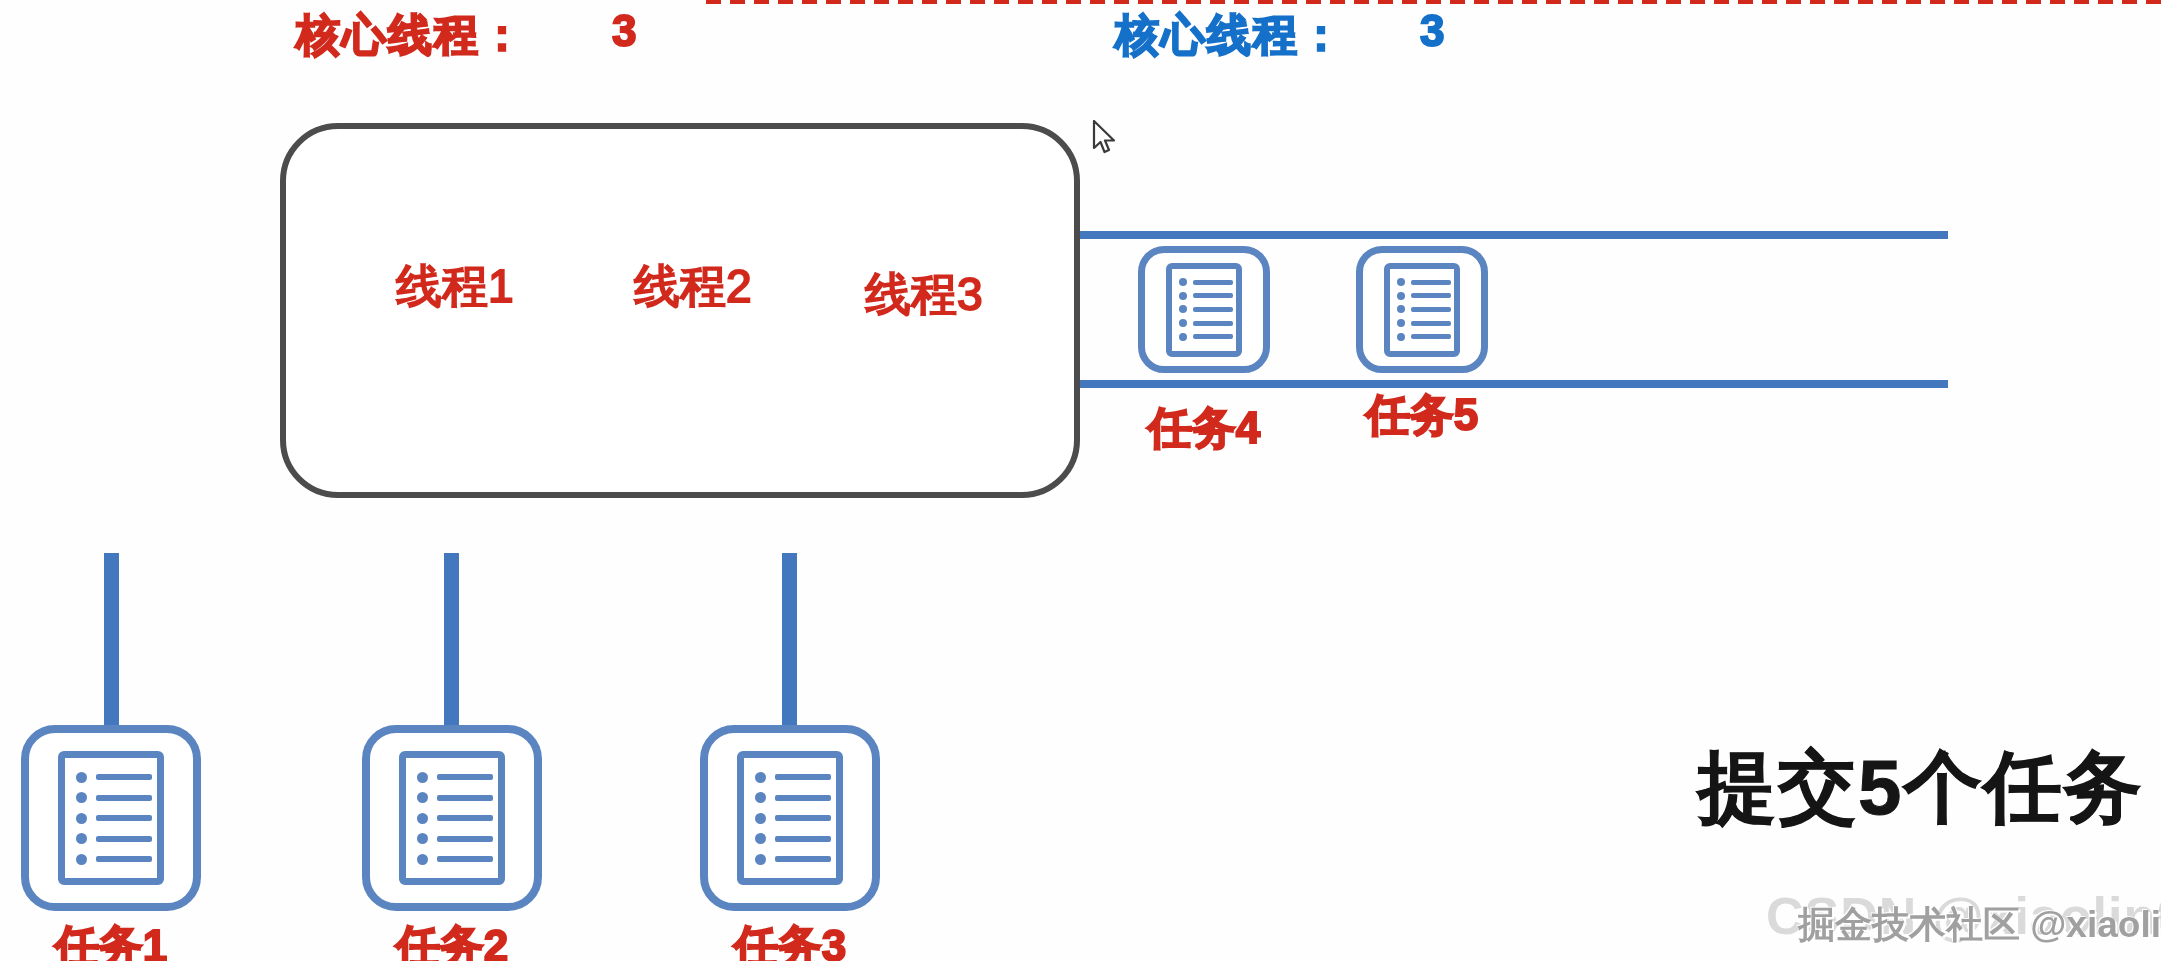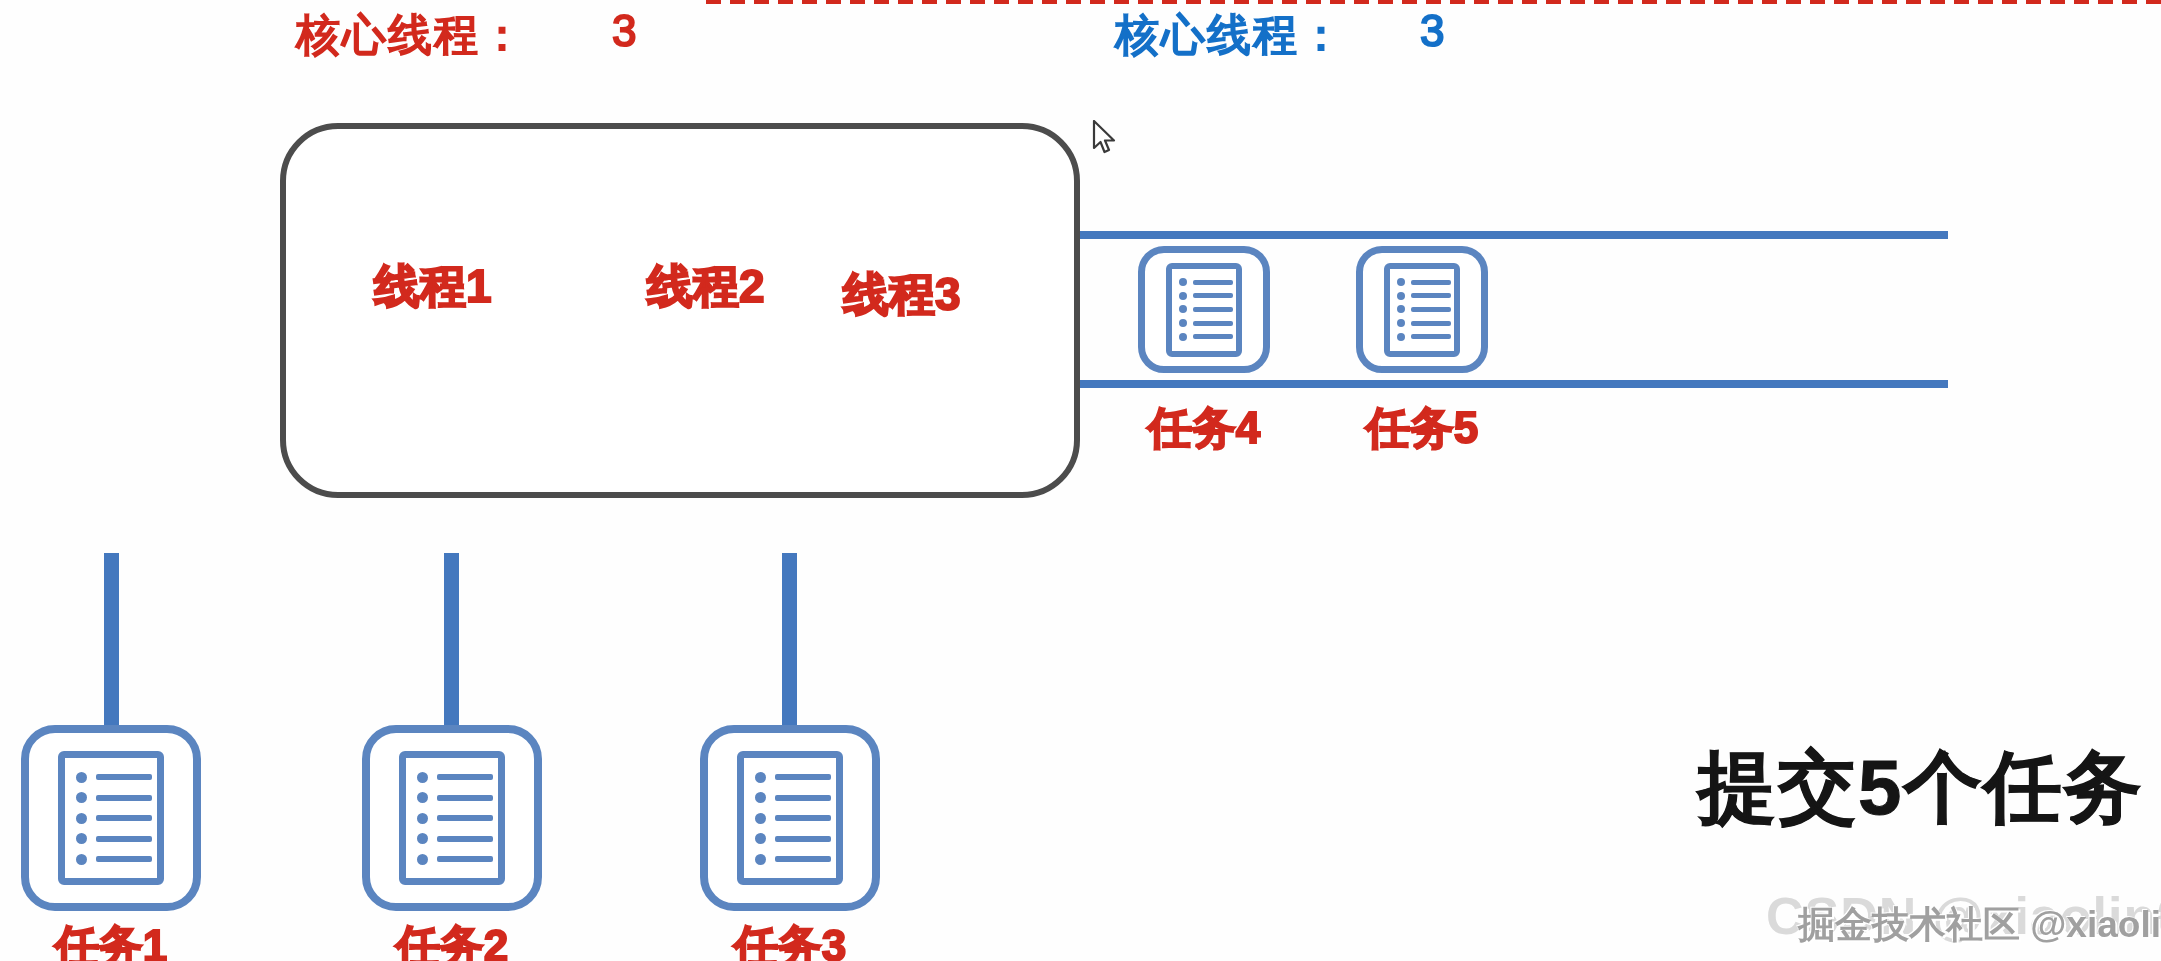--- a/index.html
+++ b/index.html
@@ -6,29 +6,29 @@
   body {
     width: 2161px; height: 961px;
     background: #fefefe;
     font-family: "Liberation Sans", "DejaVu Sans", sans-serif;
     overflow: hidden; position: relative;
   }
   .abs { position: absolute; }
 
   
   .title-label, .title-value {
-    font-size: 44px; font-weight: 400; letter-spacing: 2px; white-space: nowrap;
+    font-size: 44px; font-weight: 700; letter-spacing: 2px; white-space: nowrap;
     -webkit-text-stroke: 2px currentColor;
   }
   .red   { color: var(--red); }
   .blue  { color: var(--blue); }
 
   .thread-label {
-    font-size: 46px; font-weight: 700; color: var(--red);
-    -webkit-text-stroke: 2px var(--red); white-space: nowrap;
+    font-size: 46px; font-weight: 400; color: var(--red);
+    -webkit-text-stroke: 2px var(--red); white-space: nowrap; margin-left: 22px;
   }
   .task-label {
     font-size: 44px; font-weight: 700; color: var(--red);
     -webkit-text-stroke: 2px var(--red);
     text-align: center; white-space: nowrap;
   }
 
   
   .pool-box {
     left: 280px; top: 123px; width: 800px; height: 375px;
@@ -99,21 +99,21 @@
 
 <div class="abs top-strip"></div>
 
 <div class="abs title-label red" style="left:296px; top:6px;">核心线程：</div>
 <div class="abs title-value red" style="left:612px; top:6px;">3</div>
 <div class="abs title-label blue" style="left:1115px; top:6px;">核心线程：</div>
 <div class="abs title-value blue" style="left:1420px; top:6px;">3</div>
 
 <div class="abs pool-box"></div>
 <div class="abs thread-label" style="left:374px; top:256px;">线程1</div>
-<div class="abs thread-label" style="left:647px; top:256px;">线程2</div>
+<div class="abs thread-label" style="left:612px; top:256px;">线程2</div>
 <div class="abs thread-label" style="left:843px; top:264px;">线程3</div>
 
 <div class="abs q-line" style="left:1080px; top:231px; width:868px;"></div>
 <div class="abs q-line" style="left:1080px; top:380px; width:868px;"></div>
 
 <div class="abs task-icon sm" style="left:1138px; top:246px;">
   <div class="doc">
     <div class="row">
         <span class="dot"></span>
         <span class="bar"></span>
@@ -155,21 +155,21 @@
     <div class="row">
         <span class="dot"></span>
         <span class="bar"></span>
       </div>
     <div class="row">
         <span class="dot"></span>
         <span class="bar"></span>
       </div>
   </div>
 </div>
-<div class="abs task-label" style="left:1356px; top:399px; width:132px;">任务5</div>
+<div class="abs task-label" style="left:1356px; top:386px; width:132px;">任务5</div>
 
 <div class="abs v-line" style="left:104px; top:553px; height:176px;"></div>
 <div class="abs task-icon lg" style="left:21px; top:725px;">
   <div class="doc">
     <div class="row">
         <span class="dot"></span>
         <span class="bar"></span>
       </div>
     <div class="row">
         <span class="dot"></span>

